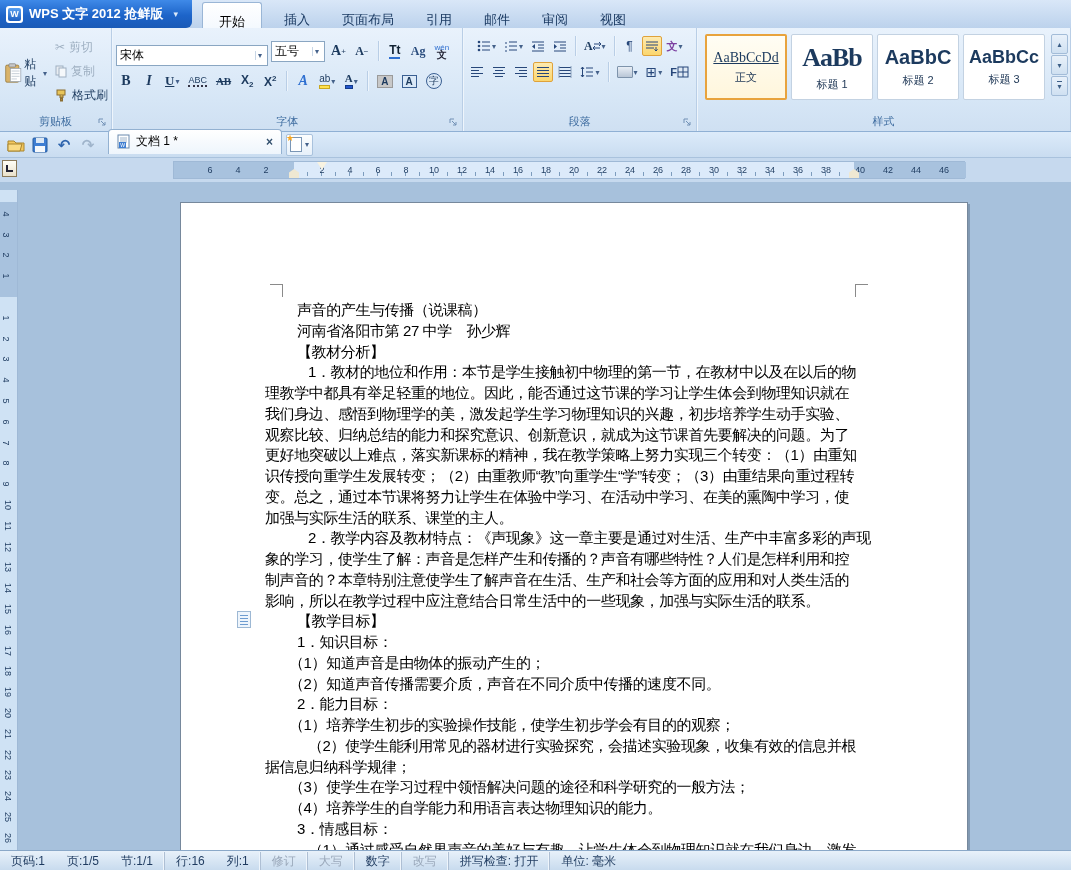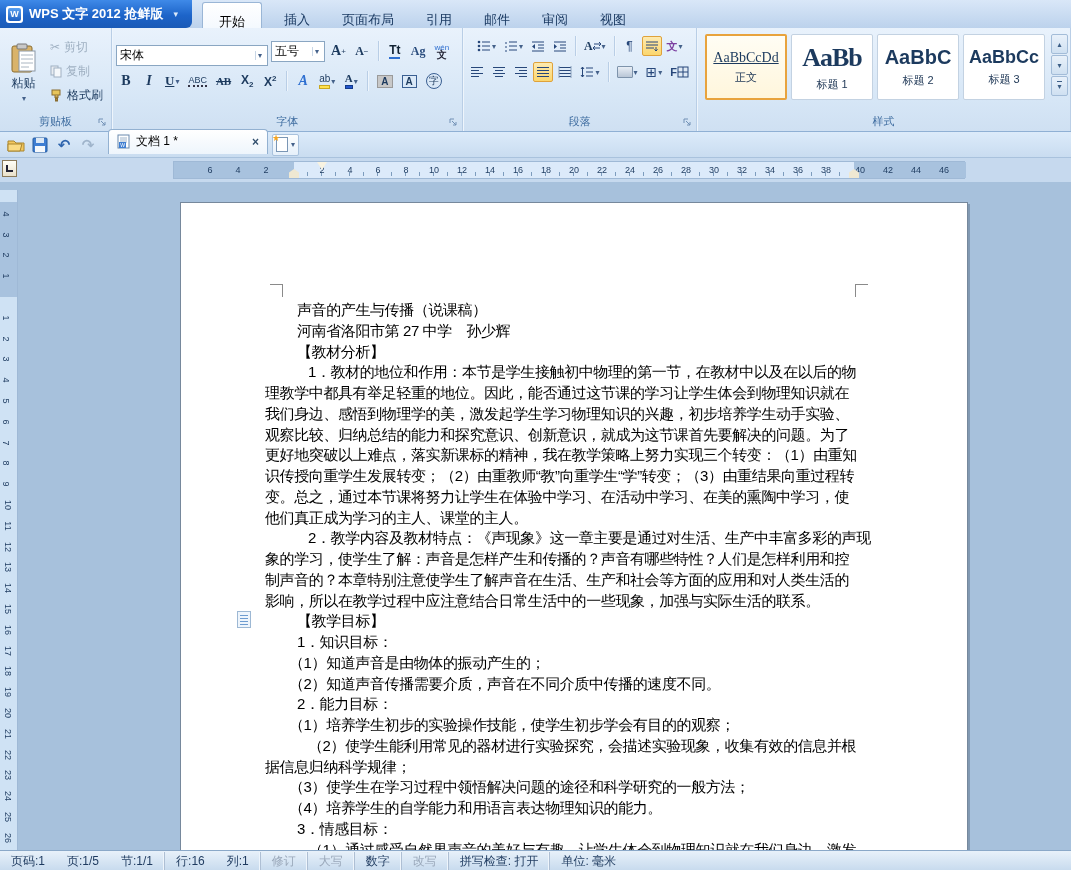--- a/index.html
+++ b/index.html
@@ -21,21 +21,21 @@
 .group{position:relative;height:100%;border-right:1px solid #b9cee6;box-shadow:1px 0 0 #eef5fc;padding:4px 4px 18px 4px;}
 .group-label{position:absolute;left:0;right:0;bottom:2px;text-align:center;font-size:11px;color:#3f6da0;}
 .launcher{position:absolute;right:3px;bottom:3px;width:10px;height:10px;opacity:.8;}
 .btn{display:flex;align-items:center;justify-content:center;border:1px solid transparent;border-radius:2px;color:#1c3a5e;cursor:default;}
 .btn.small{height:20px;min-width:20px;padding:0 2px;font-size:12px;}
 .btn.dis{color:#9fb0c2;}
 .caret{font-size:8px;color:#44618a;margin-left:1px;}
 
 
 .grp-clip{width:112px;display:flex;gap:4px;}
-.paste-btn{width:44px;height:82px;display:flex;flex-direction:column;align-items:center;justify-content:center;gap:2px;border:1px solid transparent;border-radius:3px;}
+.paste-btn{width:44px;height:82px;display:flex;align-items:center;justify-content:center;gap:2px;border:1px solid transparent;border-radius:3px;}
 .clip-col{display:flex;flex-direction:column;gap:2px;margin-top:4px;}
 .clip-col .btn{justify-content:flex-start;gap:4px;width:60px;height:22px;font-size:12px;}
 
 
 .grp-font{width:366px;display:flex;flex-direction:column;gap:5px;padding-top:8px;}
 .font-row{display:flex;align-items:center;gap:3px;}
 .combo{display:flex;align-items:center;background:#fff;border:1px solid #8aa6c2;height:21px;font-size:12px;color:#000;padding:0 3px;}
 .combo .val{flex:1;}
 .combo .dd{font-size:8px;color:#44618a;padding:0 2px;border-left:1px solid #c8d6e6;margin-left:3px;}
 .sep-v{width:1px;height:20px;background:#b9cee6;box-shadow:1px 0 0 #eef5fc;margin:0 3px;}
@@ -73,21 +73,21 @@
 .v-h2 .prev{font-size:20px;font-weight:bold;}
 .v-h3 .prev{font-size:18px;font-weight:bold;}
 .style-scroll{display:flex;flex-direction:column;gap:1px;margin-left:2px;}
 .style-scroll .btn{width:17px;height:20px;background:linear-gradient(#e9f1fa,#cfe0f1);border:1px solid #a3bcd8;font-size:8px;color:#3c5e86;}
 
 
 .docbar{position:absolute;top:132px;left:0;right:0;height:26px;background:linear-gradient(#dcebfa,#c9dcf0);border-bottom:1px solid #a9c2dd;display:flex;align-items:center;padding:0 4px;}
 .docbar .tool{width:24px;height:22px;display:flex;align-items:center;justify-content:center;border-radius:2px;}
 .undo-g{color:#2e64ad;font-weight:bold;font-size:15px;}
 .redo-g{color:#9fb4cb;font-weight:bold;font-size:15px;}
-.doc-tab{display:flex;align-items:center;gap:6px;background:linear-gradient(#ffffff,#eef5fc);border:1px solid #93b1d1;border-bottom:none;border-radius:4px 4px 0 0;height:25px;margin:1px 4px 8px 8px;width:160px;padding:0 8px;font-size:12px;color:#000;}
+.doc-tab{display:flex;align-items:center;gap:6px;background:linear-gradient(#ffffff,#eef5fc);border:1px solid #93b1d1;border-bottom:none;border-radius:4px 4px 0 0;height:25px;margin:1px 4px 8px 8px;width:174px;padding:0 8px;font-size:12px;color:#000;}
 .doc-tab .ttl{flex:1;}
 .doc-close{font-weight:bold;color:#33506e;font-size:12px;}
 .newdoc{display:flex;align-items:center;height:22px;border:1px solid #a9c2dd;background:linear-gradient(#fdfefe,#e6f0fa);border-radius:2px;padding:0 3px;gap:2px;}
 .page-ico{width:12px;height:15px;background:#fff;border:1px solid #7a96b5;position:relative;}
 .page-ico .star{position:absolute;top:-5px;left:-5px;color:#f6a623;font-size:9px;}
 
 
 .rulerband{position:absolute;top:158px;left:0;right:0;height:24px;background:#c6d9ee;}
 .tabsel{position:absolute;left:2px;top:2px;width:15px;height:17px;background:linear-gradient(#fffef6,#e9e1cb);border:1px solid #8a7a5a;display:flex;align-items:center;justify-content:center;}
 .tabsel .L{width:7px;height:7px;border-left:2px solid #223;border-bottom:2px solid #223;}
@@ -557,21 +557,21 @@
     <div class="ln ind2">声音的产生与传播（说课稿）</div>
         <div class="ln ind2">河南省洛阳市第 27 中学　孙少辉</div>
         <div class="ln ind2">【教材分析】</div>
         <div class="ln ind3">1．教材的地位和作用：本节是学生接触初中物理的第一节，在教材中以及在以后的物</div>
         <div class="ln ind0">理教学中都具有举足轻重的地位。因此，能否通过这节课的学习让学生体会到物理知识就在</div>
         <div class="ln ind0">我们身边、感悟到物理学的美，激发起学生学习物理知识的兴趣，初步培养学生动手实验、</div>
         <div class="ln ind0">观察比较、归纳总结的能力和探究意识、创新意识，就成为这节课首先要解决的问题。为了</div>
         <div class="ln ind0">更好地突破以上难点，落实新课标的精神，我在教学策略上努力实现三个转变：（1）由重知</div>
         <div class="ln ind0">识传授向重学生发展转变；（2）由重教师“教”向重学生“学”转变；（3）由重结果向重过程转</div>
         <div class="ln ind0">变。总之，通过本节课将努力让学生在体验中学习、在活动中学习、在美的熏陶中学习，使</div>
-        <div class="ln ind0">他们真正成为学习的主人、课堂的主人。</div>
+        <div class="ln ind0">加强与实际生活的联系、课堂的主人。</div>
         <div class="ln ind3">2．教学内容及教材特点：《声现象》这一章主要是通过对生活、生产中丰富多彩的声现</div>
         <div class="ln ind0">象的学习，使学生了解：声音是怎样产生和传播的？声音有哪些特性？人们是怎样利用和控</div>
         <div class="ln ind0">制声音的？本章特别注意使学生了解声音在生活、生产和社会等方面的应用和对人类生活的</div>
         <div class="ln ind0">影响，所以在教学过程中应注意结合日常生活中的一些现象，加强与实际生活的联系。</div>
         <div class="ln ind2">【教学目标】</div>
         <div class="ln ind2">1．知识目标：</div>
         <div class="ln ind1">（1）知道声音是由物体的振动产生的；</div>
         <div class="ln ind1">（2）知道声音传播需要介质，声音在不同介质中传播的速度不同。</div>
         <div class="ln ind2">2．能力目标：</div>
         <div class="ln ind1">（1）培养学生初步的实验操作技能，使学生初步学会有目的的观察；</div>

